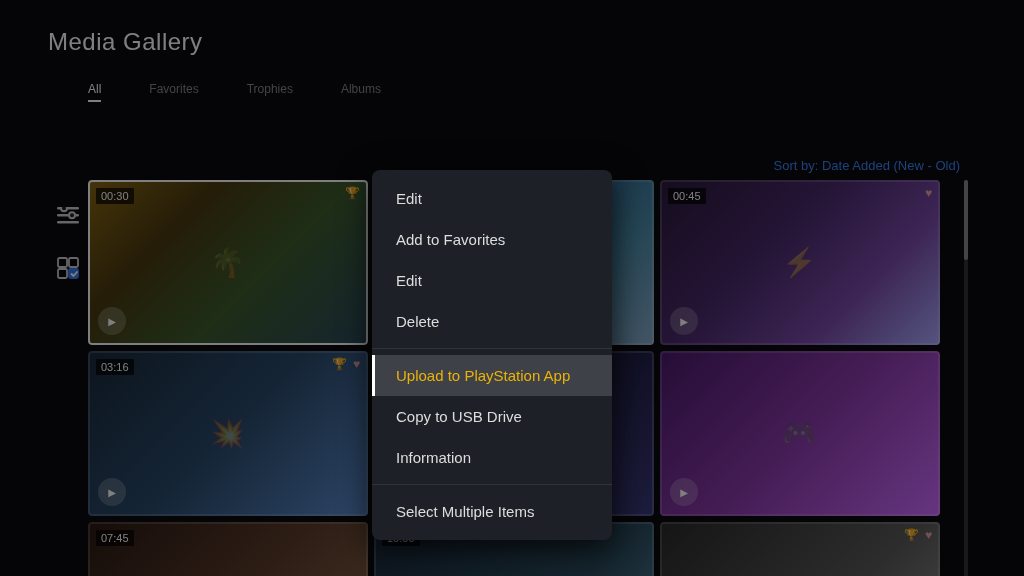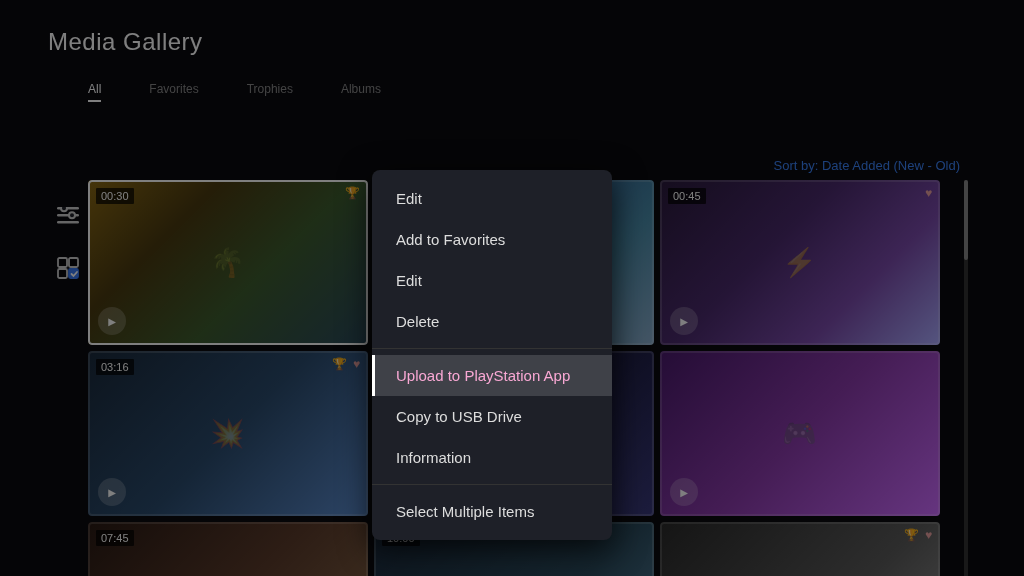--- a/index.html
+++ b/index.html
@@ -202,21 +202,21 @@
       padding: 12px 24px;
       font-size: 15px;
       color: #ddd;
       cursor: pointer;
       display: flex;
       align-items: center;
     }
 
     .menu-item.highlighted {
       background: rgba(255,255,255,0.15);
-      color: #f9a8d4;
+      color: #eab308;
       border-left: 3px solid #fff;
       padding-left: 21px;
       align-items: flex-end;
     }
 
     .menu-divider {
       height: 1px;
       background: #333;
       margin: 6px 0;
     }

